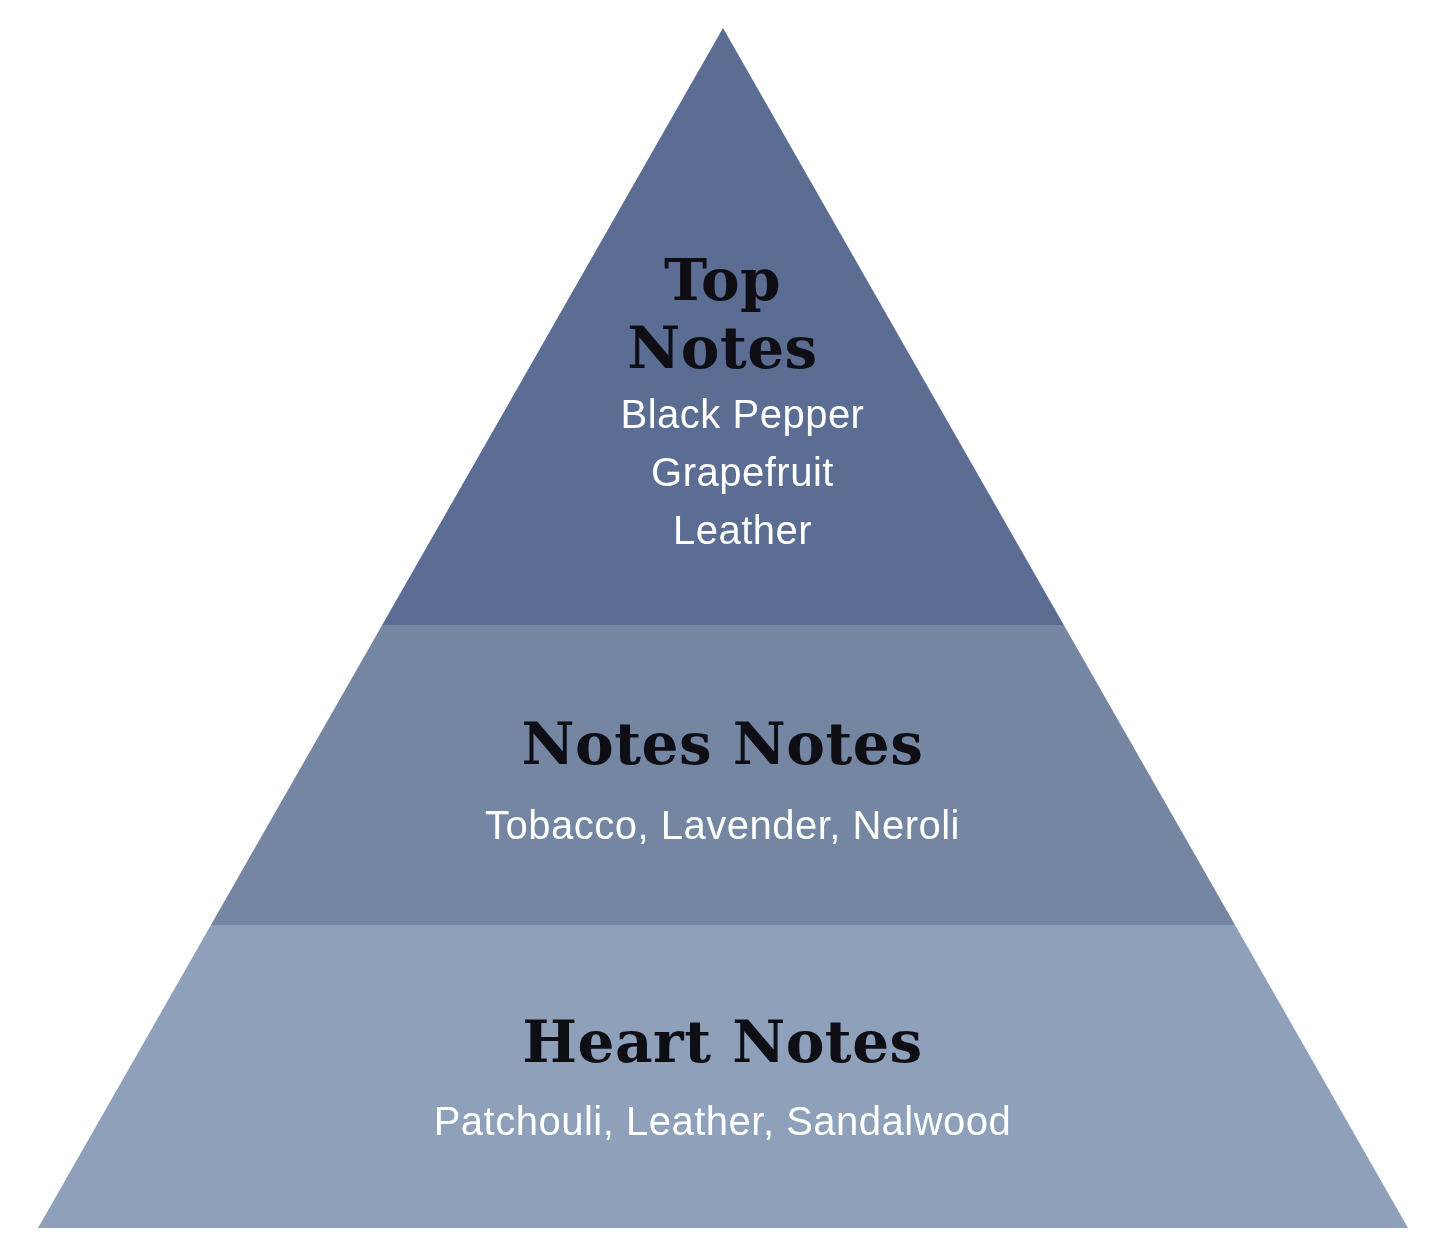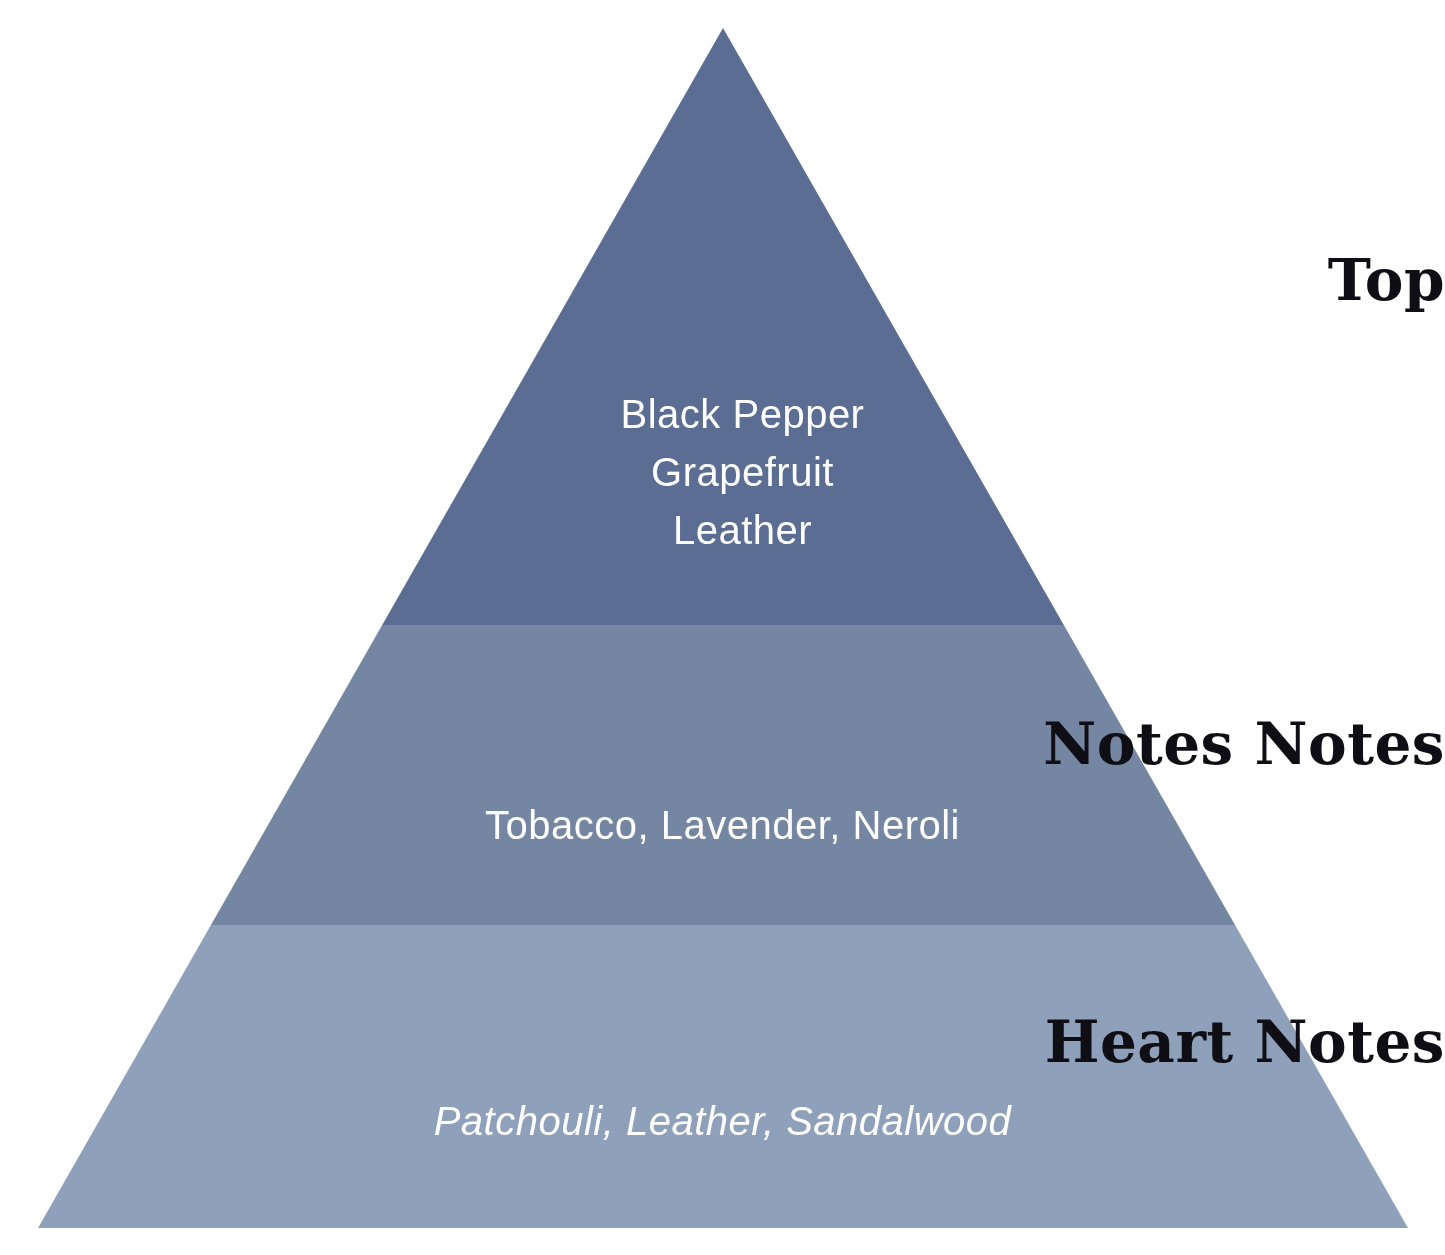--- a/index.html
+++ b/index.html
@@ -35,49 +35,49 @@
     width: 100%;
     text-align: center;
   }
   .heading {
     font-family: "DejaVu Serif", "Liberation Serif", serif;
     font-weight: bold;
     font-size: 58px;
     line-height: 1.18;
     color: #0e0e14;
     letter-spacing: 0.5px;
-    text-align: right;
   }
   .notes {
     font-family: "Liberation Sans", "DejaVu Sans", sans-serif;
     font-size: 40px;
     line-height: 1.45;
     color: #ffffff;
     letter-spacing: 0.5px;
   }
   .top-title   { top: 246px; }
   .top-notes   { top: 385px; padding-left: 20px; }
   .heart-title { top: 710px; }
   .heart-notes { top: 796px; }
   .base-title  { top: 1008px; }
-  .base-notes  { top: 1092px; font-style: italic; }
+  .base-notes  { top: 1092px; }
 </style>
 </head>
 <body style="background: rgb(255, 255, 255);">
 
 <div class="stage">
 
   <div class="pyramid">
     <div class="band band-top" style="background: rgb(91, 109, 146);"></div>
     <div class="band band-heart" style="background: rgb(117, 134, 163);"></div>
     <div class="band band-base" style="background: rgb(143, 160, 186);"></div>
   </div>
 
   <div class="label heading top-title">
     <div>Top</div>
+    <div>Notes</div>
   </div>
   <div class="label notes top-notes">
     <div>Black Pepper</div>
     <div>Grapefruit</div>
     <div>Leather</div>
   </div>
 
   <div class="label heading heart-title">Notes Notes</div>
   <div class="label notes heart-notes">Tobacco, Lavender, Neroli</div>
 

